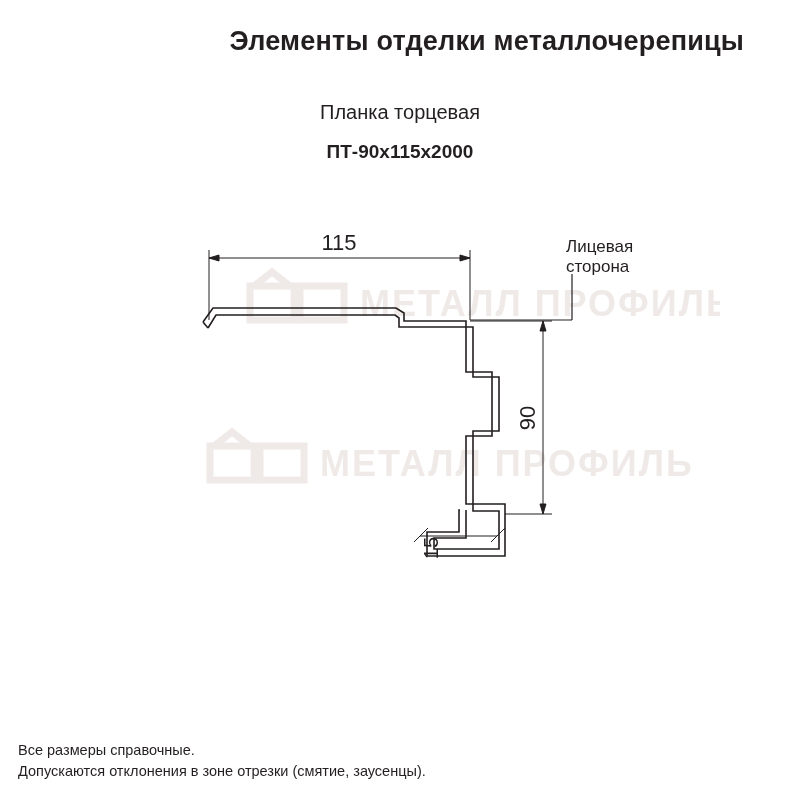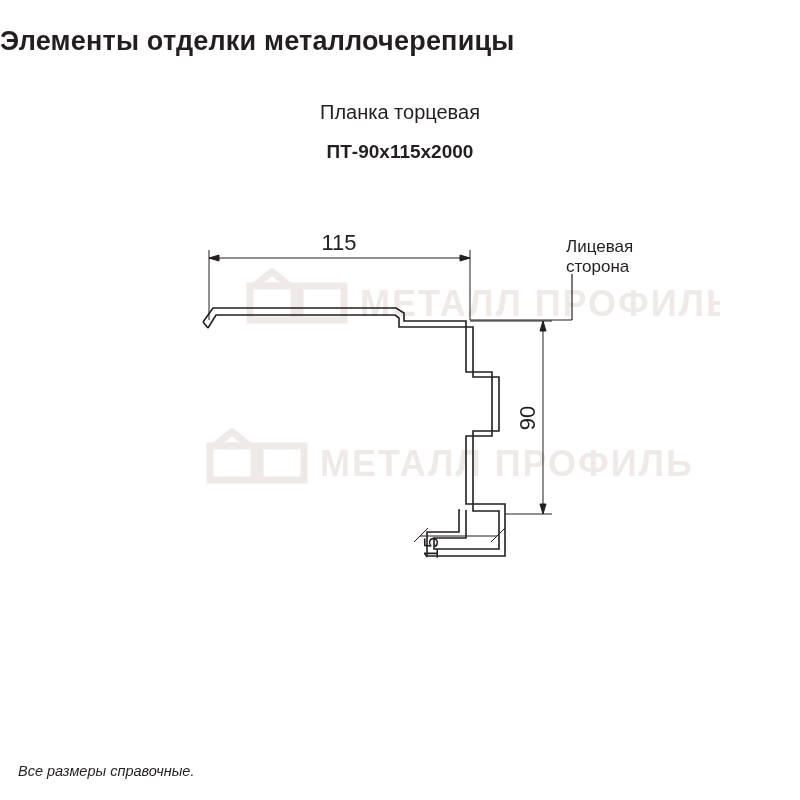--- a/index.html
+++ b/index.html
@@ -17,23 +17,23 @@
   }
 
   .page {
     position: absolute;
     inset: 0;
   }
 
   .title-main {
     position: absolute;
     top: 26px;
-    left: 0;
+    left: 12px;
     width: 732px;
-    text-align: left;
+    text-align: right;
     font-size: 27px;
     font-weight: bold;
     letter-spacing: 0.2px;
   }
 
   .title-sub {
     position: absolute;
     top: 101px;
     left: 0;
     width: 800px;
@@ -71,21 +71,20 @@
 
   .footnotes {
     position: absolute;
     left: 18px;
     bottom: 18px;
     font-size: 14.5px;
     line-height: 1.45;
   }
   .footnotes div {
     white-space: nowrap;
-    font-style: italic;
   }
 
   .lbl {
     font-family: "Liberation Sans", sans-serif;
     fill: #231f20;
   }
 </style>
 </head>
 <body>
 
@@ -186,15 +185,16 @@
     <g stroke="#231f20" stroke-width="1.2" fill="none">
       <line x1="572" y1="94" x2="572" y2="140"></line>
       <line x1="470" y1="140" x2="572" y2="140"></line>
     </g>
     <text class="lbl" x="566" y="72" font-size="17" text-anchor="start">Лицевая</text>
     <text class="lbl" x="566" y="92" font-size="17" text-anchor="start">сторона</text>
   </svg>
 
   <div class="footnotes">
     <div>Все размеры справочные.</div>
+    <div>Допускаются отклонения в зоне отрезки (смятие, заусенцы).</div>
   </div>
 
 </div>
 
 </body></html>

